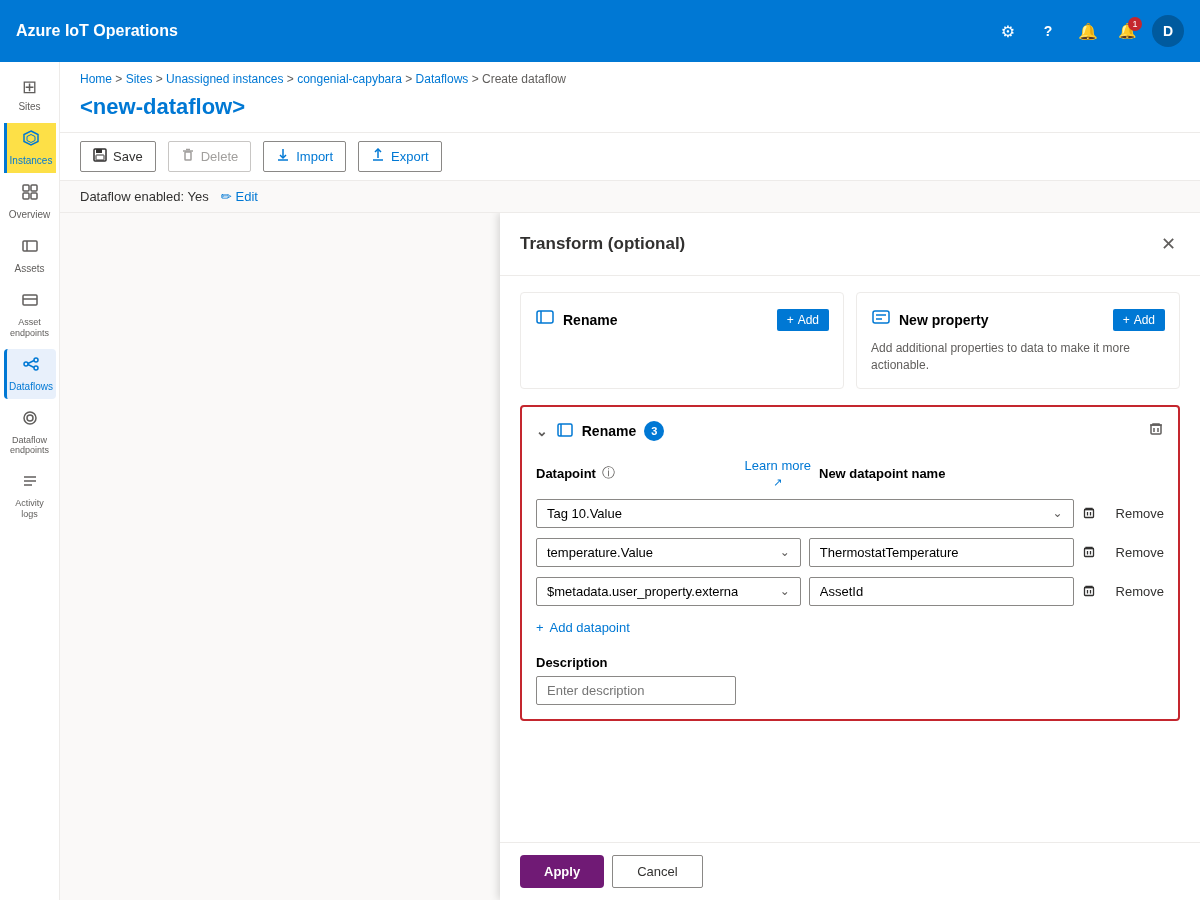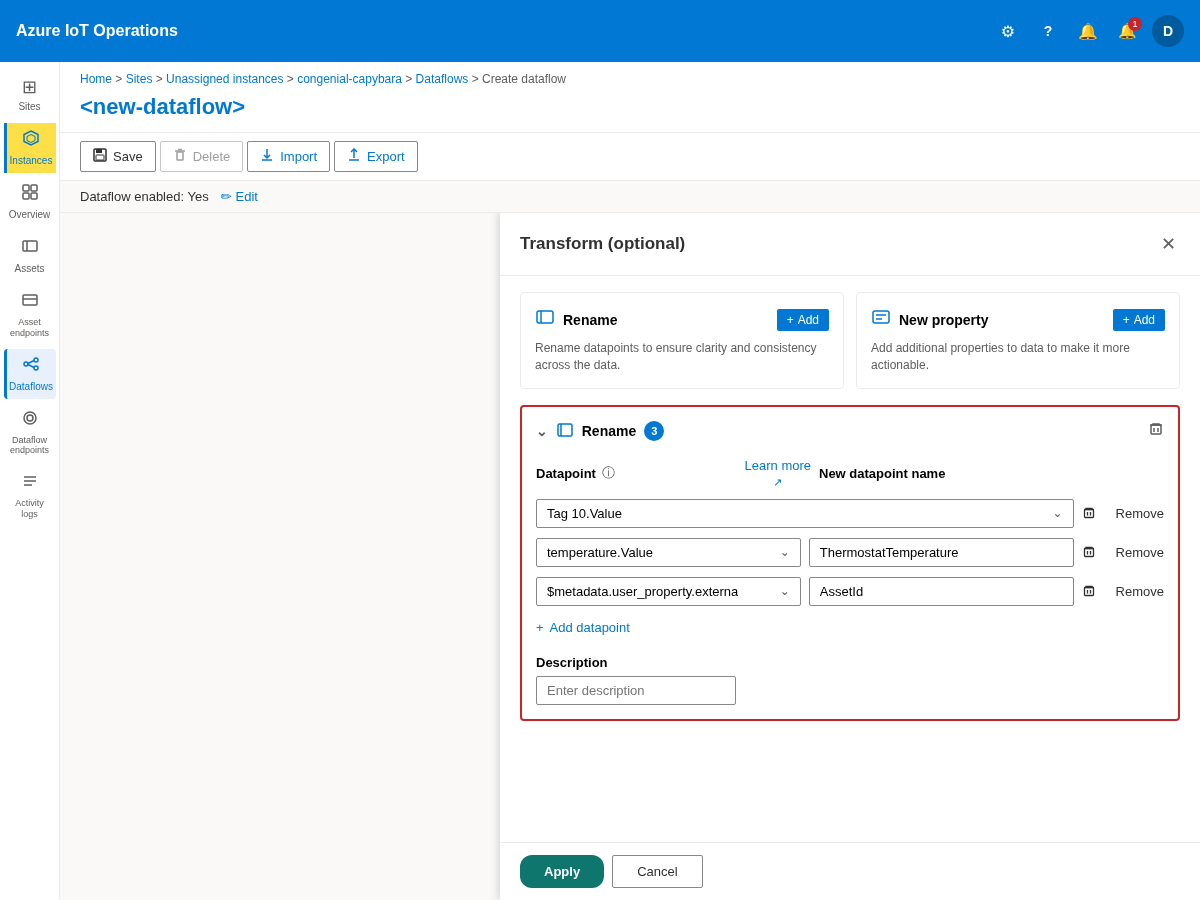--- a/index.html
+++ b/index.html
@@ -117,21 +117,21 @@
       font-size: 22px;
       font-weight: 600;
       color: #0078d4;
     }
 
     
     .toolbar {
       padding: 8px 20px;
       display: flex;
       align-items: center;
-      gap: 4px;
+      gap: 12px;
       border-top: 1px solid #edebe9;
       border-bottom: 1px solid #edebe9;
     }
     .toolbar-btn {
       display: flex; align-items: center; gap: 6px;
       padding: 6px 12px;
       border: 1px solid #8a8886;
       border-radius: 2px;
       background: white;
       color: #323130;
@@ -383,24 +383,24 @@
 
     
     .panel-footer {
       padding: 12px 20px;
       display: flex;
       gap: 8px;
       border-top: 1px solid #edebe9;
       background: white;
     }
     .apply-btn {
-      background: #0f766e;
+      background: #701a75;
       color: white;
       border: none;
-      border-radius: 12px;
+      border-radius: 4px;
       padding: 8px 24px;
       font-size: 13px;
       cursor: pointer;
       font-weight: 600;
     }
     .cancel-btn {
       background: white;
       color: #323130;
       border: 1px solid #8a8886;
       border-radius: 2px;
@@ -615,21 +615,20 @@
                         <line x1="6" y1="4" x2="6" y2="16" stroke="#0078d4" stroke-width="1.5"></line>
                       </svg>
                   </span>
                   <span>Rename</span>
                 </div>
                 <button class="add-btn">
                   <span>+</span>
                   <span>Add</span>
                 </button>
               </div>
-              <p class="action-card-desc">Rename datapoints to ensure clarity and consistency across the data.</p>
             </div>
 
             <div class="action-card">
               <div class="action-card-header">
                 <div class="action-card-title">
                   <span class="action-card-icon">
                     <svg width="20" height="20" viewBox="0 0 20 20" fill="none">
                         <rect x="2" y="4" width="16" height="12" rx="2" stroke="#0078d4" stroke-width="1.5"></rect>
                         <line x1="5" y1="8" x2="15" y2="8" stroke="#0078d4" stroke-width="1.5"></line>
                         <line x1="5" y1="12" x2="11" y2="12" stroke="#0078d4" stroke-width="1.5"></line>

